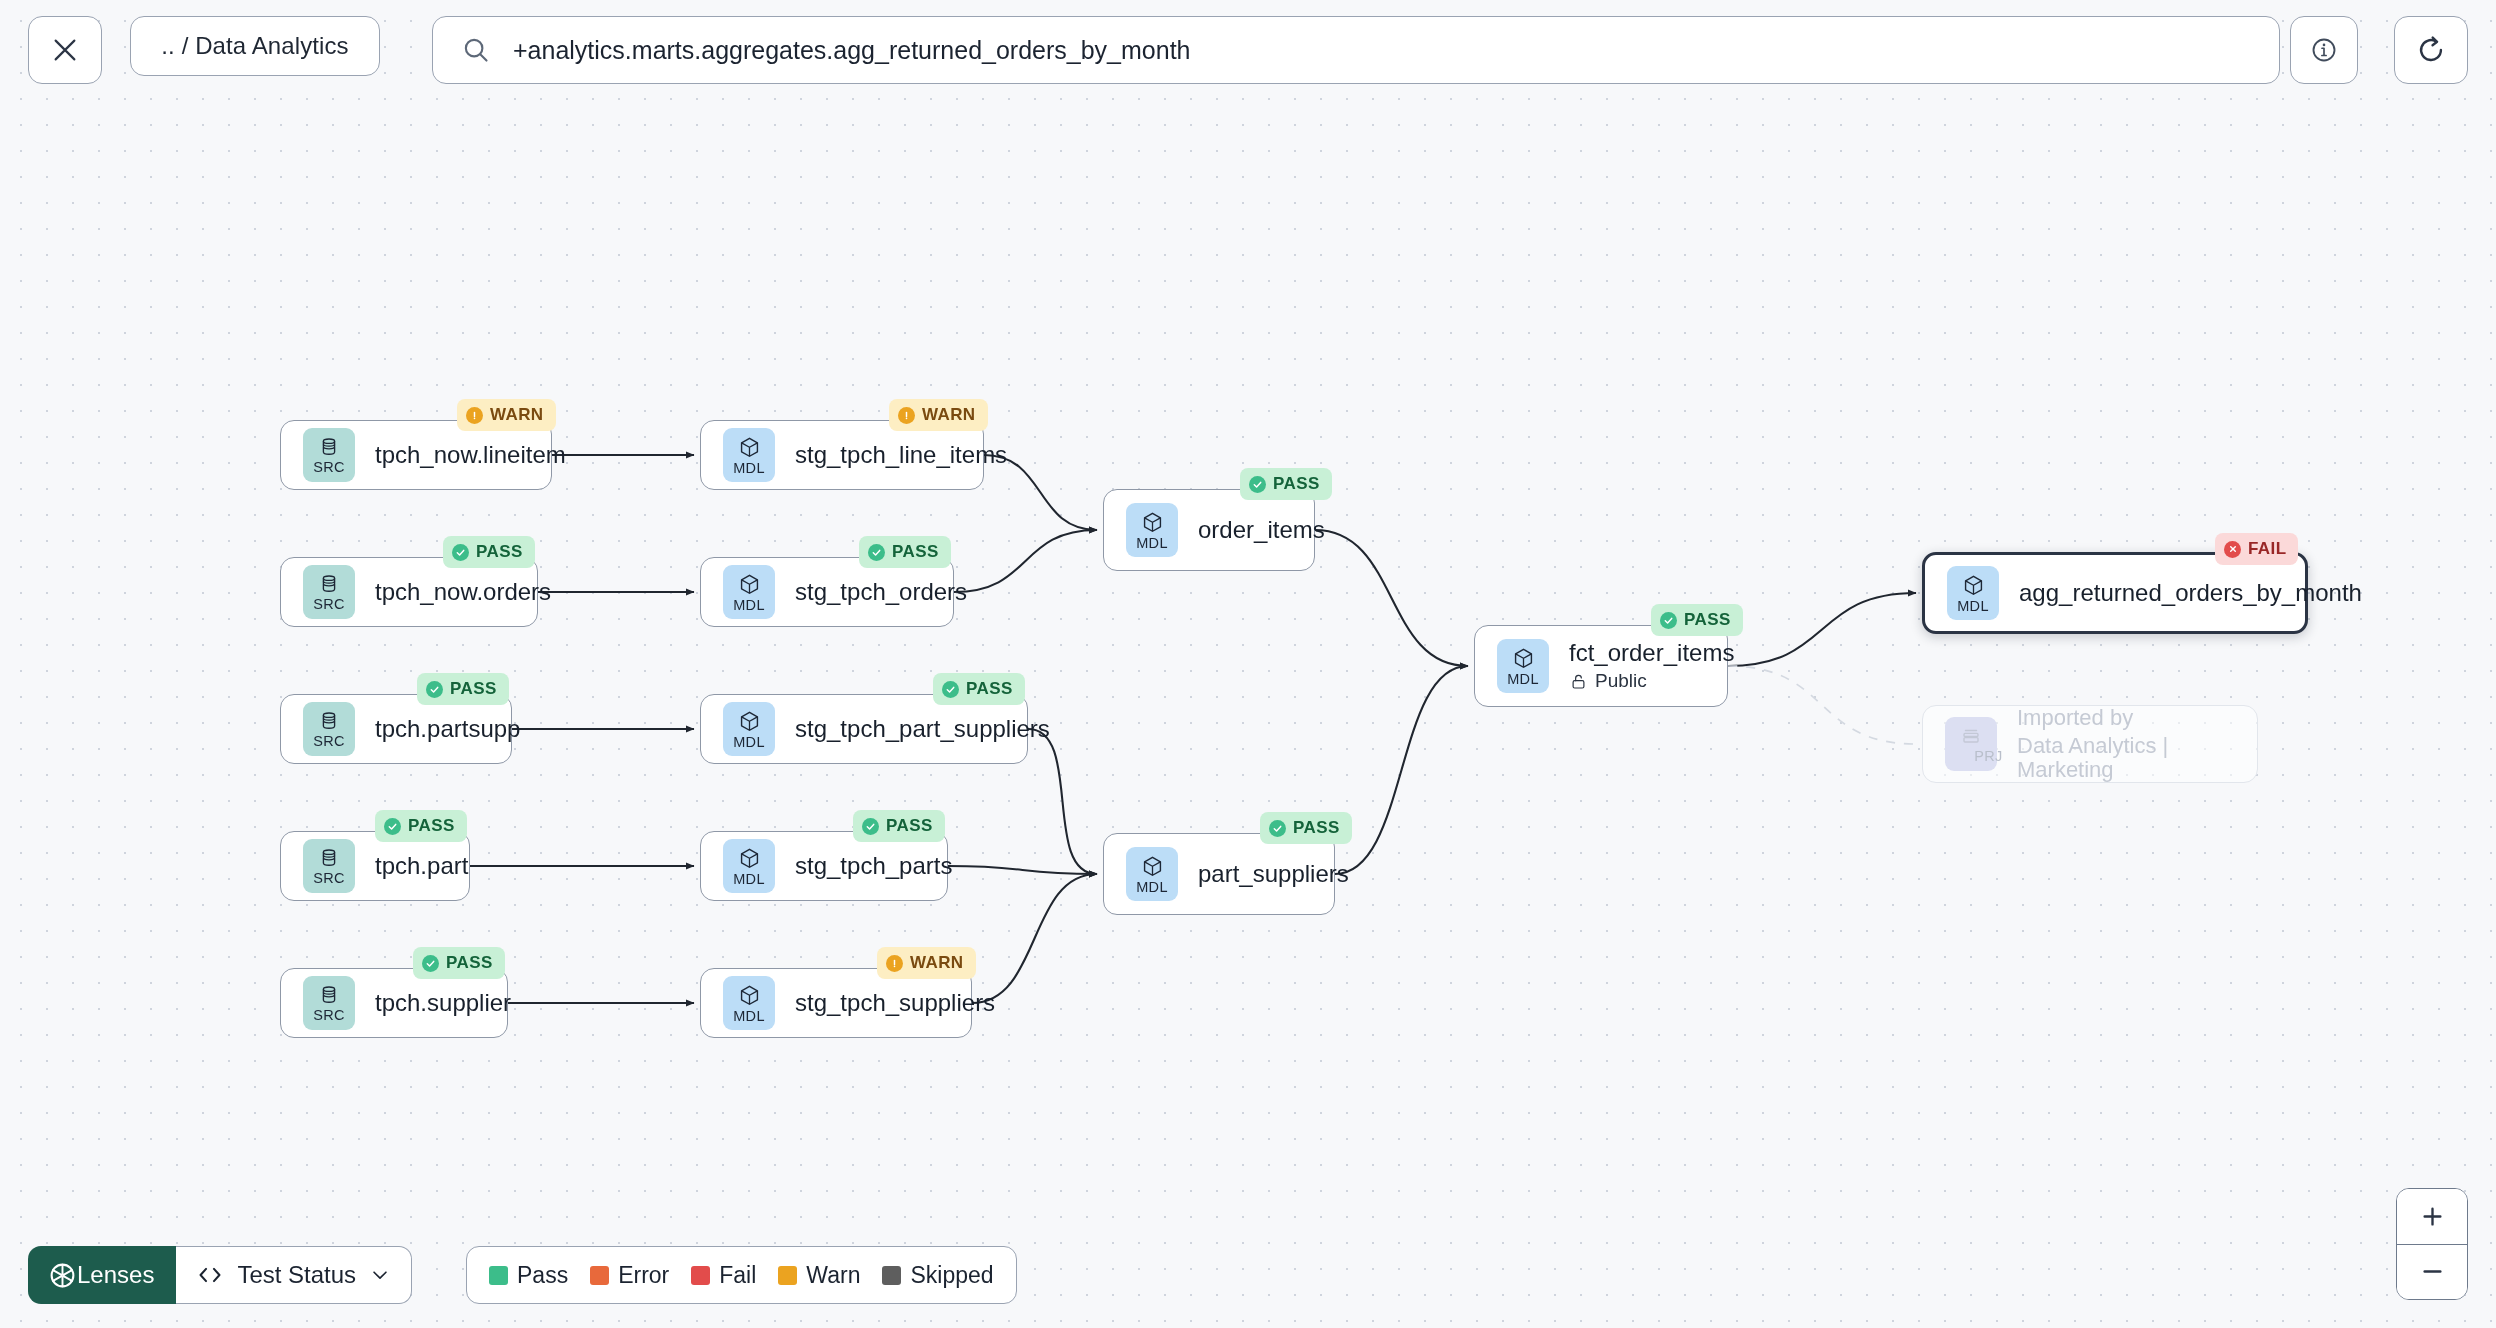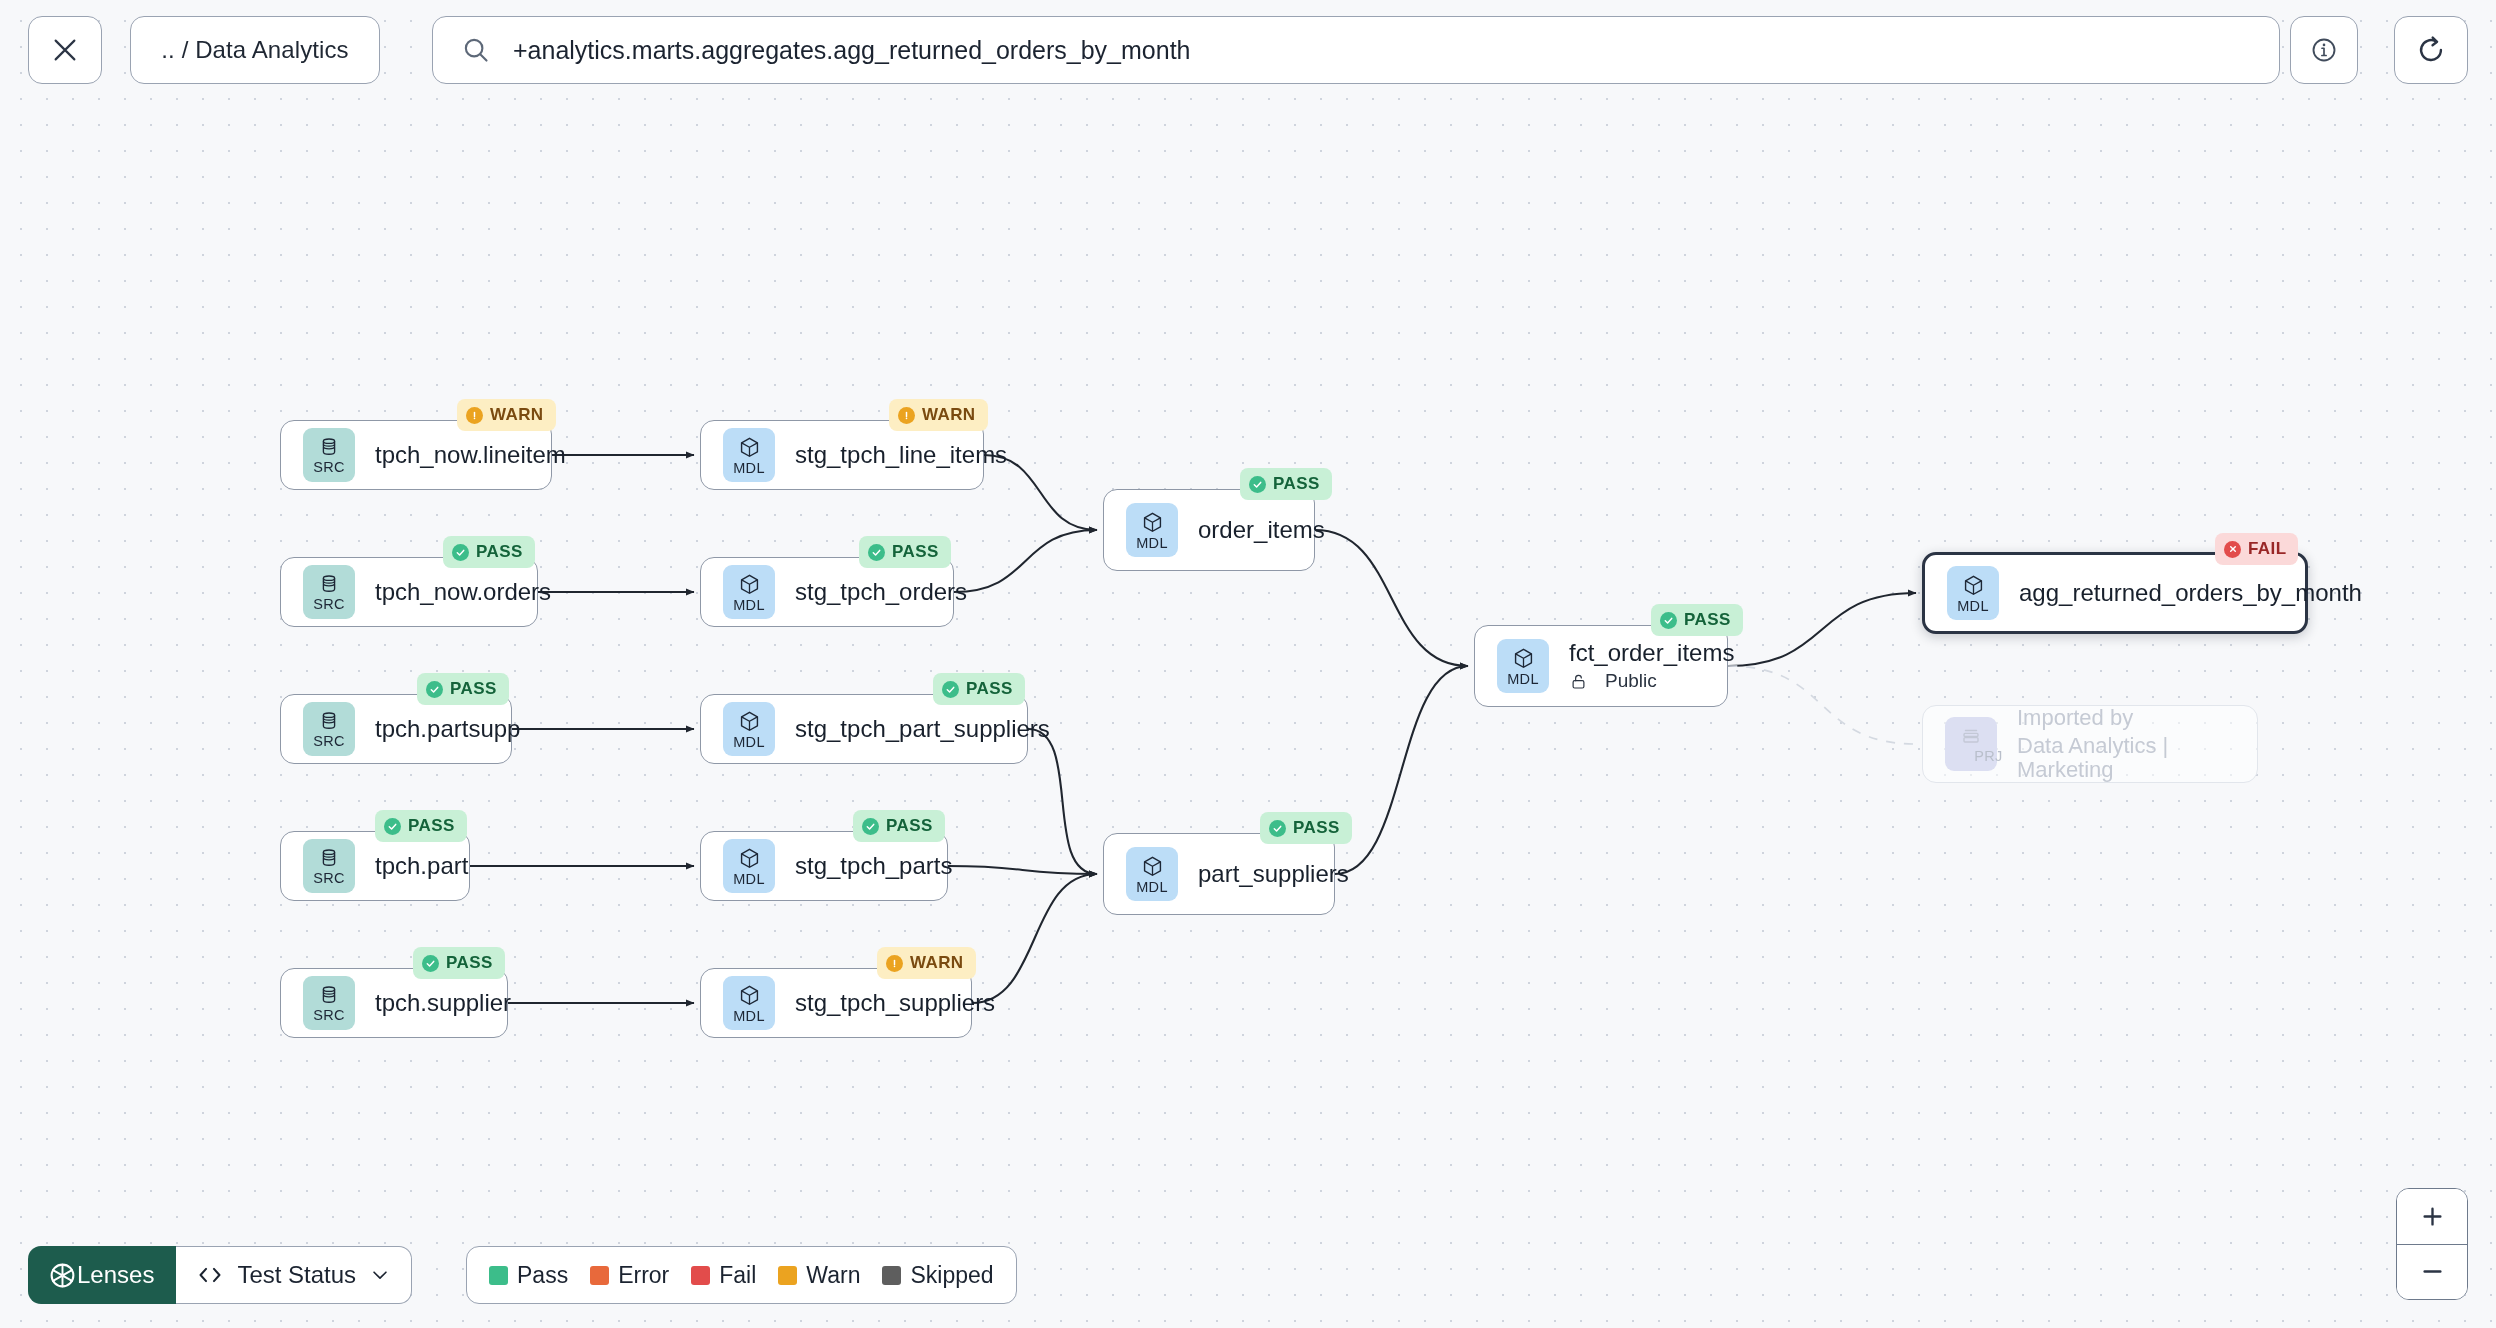--- a/index.html
+++ b/index.html
@@ -40,21 +40,21 @@
     border-radius: 14px;
     display: flex;
     align-items: center;
     justify-content: center;
     pointer-events: auto;
     cursor: pointer;
   }
 
   #close-btn { left: 28px; top: 16px; width: 74px; height: 68px; }
   #breadcrumb-btn {
-    left: 130px; top: 16px; width: 250px; height: 68px;
+    left: 130px; top: 16px; width: 250px; height: 60px;
     font-size: 24px; color: #1f2733; letter-spacing: .1px;
   }
   #search-box {
     left: 392px; top: 16px; width: 1848px; height: 68px;
     justify-content: flex-start;
     padding-left: 28px;
     gap: 22px;
     cursor: text;
     margin-left: 40px;
   }
@@ -123,21 +123,21 @@
     font-size: 24px;
     color: #18202c;
     white-space: nowrap;
     line-height: 1.1;
   }
   .node-sub {
     font-size: 19px;
     color: #2a3340;
     display: flex;
     align-items: center;
-    gap: 17px;
+    gap: 7px;
     line-height: 1.1;
   }
   .ghost .node-title { color: #c5cad4; font-size: 22px; }
   .ghost .node-sub   { color: #c5cad4; font-size: 22px; }
 
   
   .status {
     position: absolute;
     top: -22px;
     height: 32px;

